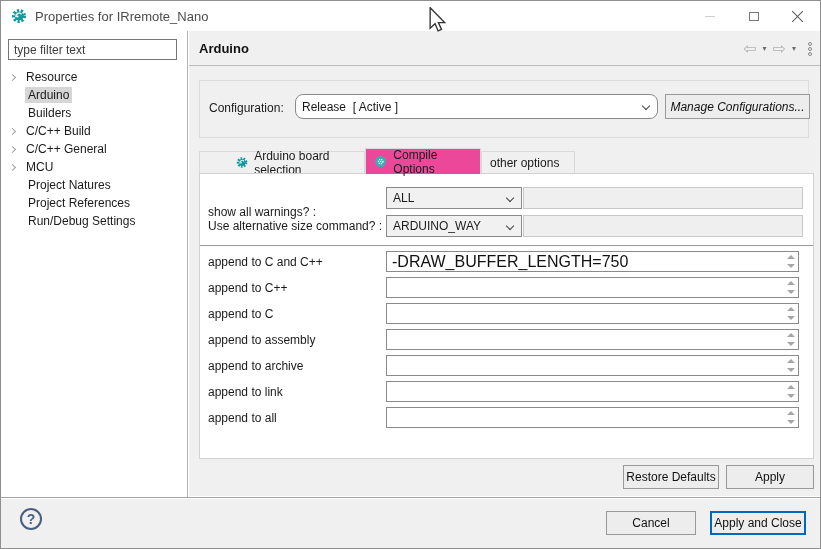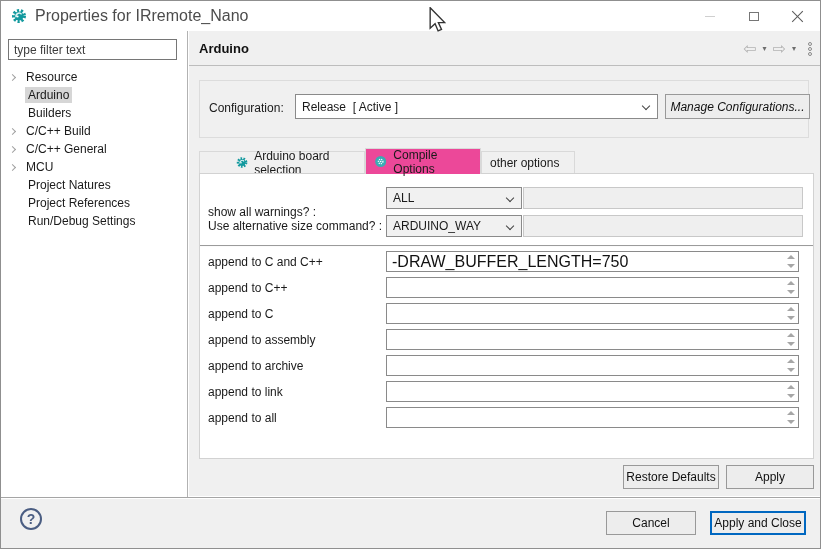--- a/index.html
+++ b/index.html
@@ -4,21 +4,21 @@
 <style>
   * { margin:0; padding:0; box-sizing:border-box; }
   html,body { width:821px; height:549px; font-family:"Liberation Sans", sans-serif; }
   .window {
     position:relative; width:821px; height:549px; background:#ffffff;
     border:1px solid #8f8f8f; overflow:hidden; font-size:12px; color:#1a1a1a;
   }
   
   .titlebar { position:absolute; left:0; top:0; width:100%; height:30px; background:#ffffff; display:flex; align-items:center; }
   .titlebar .appicon { margin-left:10px; }
-  .titlebar .title { margin-left:8px; color:#4c4c4c; font-size:16px; }
+  .titlebar .title { margin-left:8px; color:#4c4c4c; font-size:13px; }
   .wincontrols { position:absolute; right:0; top:0; height:30px; display:flex; }
   .winbtn { width:44px; height:30px; display:flex; align-items:center; justify-content:center; }
   .minbar { width:10px; height:1px; background:#cfcfcf; display:block; }
   .maxbox { width:10px; height:9px; border:1px solid #767676; display:block; }
   .closeicon { position:relative; width:12px; height:12px; display:block; }
   .closeicon::before,.closeicon::after { content:""; position:absolute; left:5px; top:-1px; width:1px; height:15px; background:#5a5a5a; }
   .closeicon::before { transform:rotate(45deg); }
   .closeicon::after { transform:rotate(-45deg); }
   
   .sidebar { position:absolute; left:0; top:30px; width:187px; height:466px; background:#ffffff; border-right:1px solid #b2b2b2; }
@@ -37,21 +37,21 @@
   .nav { position:absolute; right:10px; top:0; height:35px; display:flex; align-items:center; gap:6px; }
   .navarrow { font-size:16px; color:#b3b3b3; line-height:1; }
   .navcaret { font-size:8px; color:#6e6e6e; }
   .navdots { display:flex; flex-direction:column; gap:1px; margin-left:6px; }
   .navdots i { width:4px; height:4px; border:1px solid #8a8a8a; border-radius:50%; }
   
   .cfggroup { position:absolute; left:10px; top:49px; width:610px; height:58px; border:1px solid #dcdcdc; }
   .cfglabel { position:absolute; left:9px; top:20px; }
   .combo { position:relative; background:#fff; border:1px solid #8a8a8a; display:flex; align-items:center; padding:0 22px 0 6px; cursor:default; }
   .combo .chev { position:absolute; right:8px; top:8px; width:6px; height:6px; border-right:1px solid #444; border-bottom:1px solid #444; transform:rotate(45deg); }
-  .cfgcombo { position:absolute; left:95px; top:13px; width:363px; height:25px; }
+  .cfgcombo { position:absolute; left:95px; top:13px; width:363px; height:25px;border-radius:8px; }
   .pre { white-space:pre; }
   .btn { background:#ededed; border:1px solid #999; font-size:12px; font-family:"Liberation Sans",sans-serif; display:flex; align-items:center; justify-content:center; cursor:default; color:#111; }
   .cfgbtn { position:absolute; left:465px; top:13px; width:145px; height:25px;font-style:italic; }
   
   .tab { position:absolute; display:flex; align-items:center; gap:6px; padding:0 8px; background:#f0f0f0; border:1px solid #d9d9d9; height:23px; top:120px; font-size:12px; }
   .tab1 { left:10px; width:166px;padding-left:36px; }
   .tab2 { left:176px; width:116px; top:117px; height:26px; background:#ec4899; border-bottom:none; z-index:3; }
   .tab3 { left:292px; width:94px; }
   
   .pane { position:absolute; left:10px; top:142px; width:615px; height:286px; background:#ffffff; border:1px solid #d2d2d2; z-index:1; }

